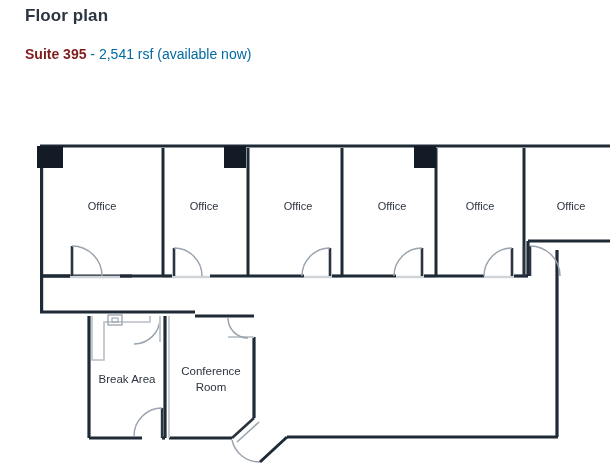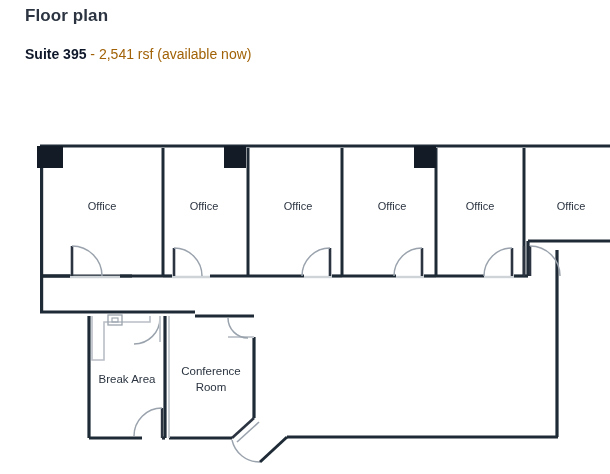--- a/index.html
+++ b/index.html
@@ -38,25 +38,25 @@
   }
   .subtitle-line {
     position: absolute;
     left: 25px;
     top: 46px;
     font-size: 14px;
     color: #3b4450;
     white-space: nowrap;
   }
   .suite-name {
-    color: #0f172a;
+    color: #7f1d1d;
     font-weight: bold;
   }
   .suite-rest {
-    color: #a16207;
+    color: #0369a1;
     text-align: right;
   }
   .plan-wrap {
     position: absolute;
     left: 0;
     top: 130px;
     width: 610px;
     height: 344px;
     margin-left: 32px;
   }

